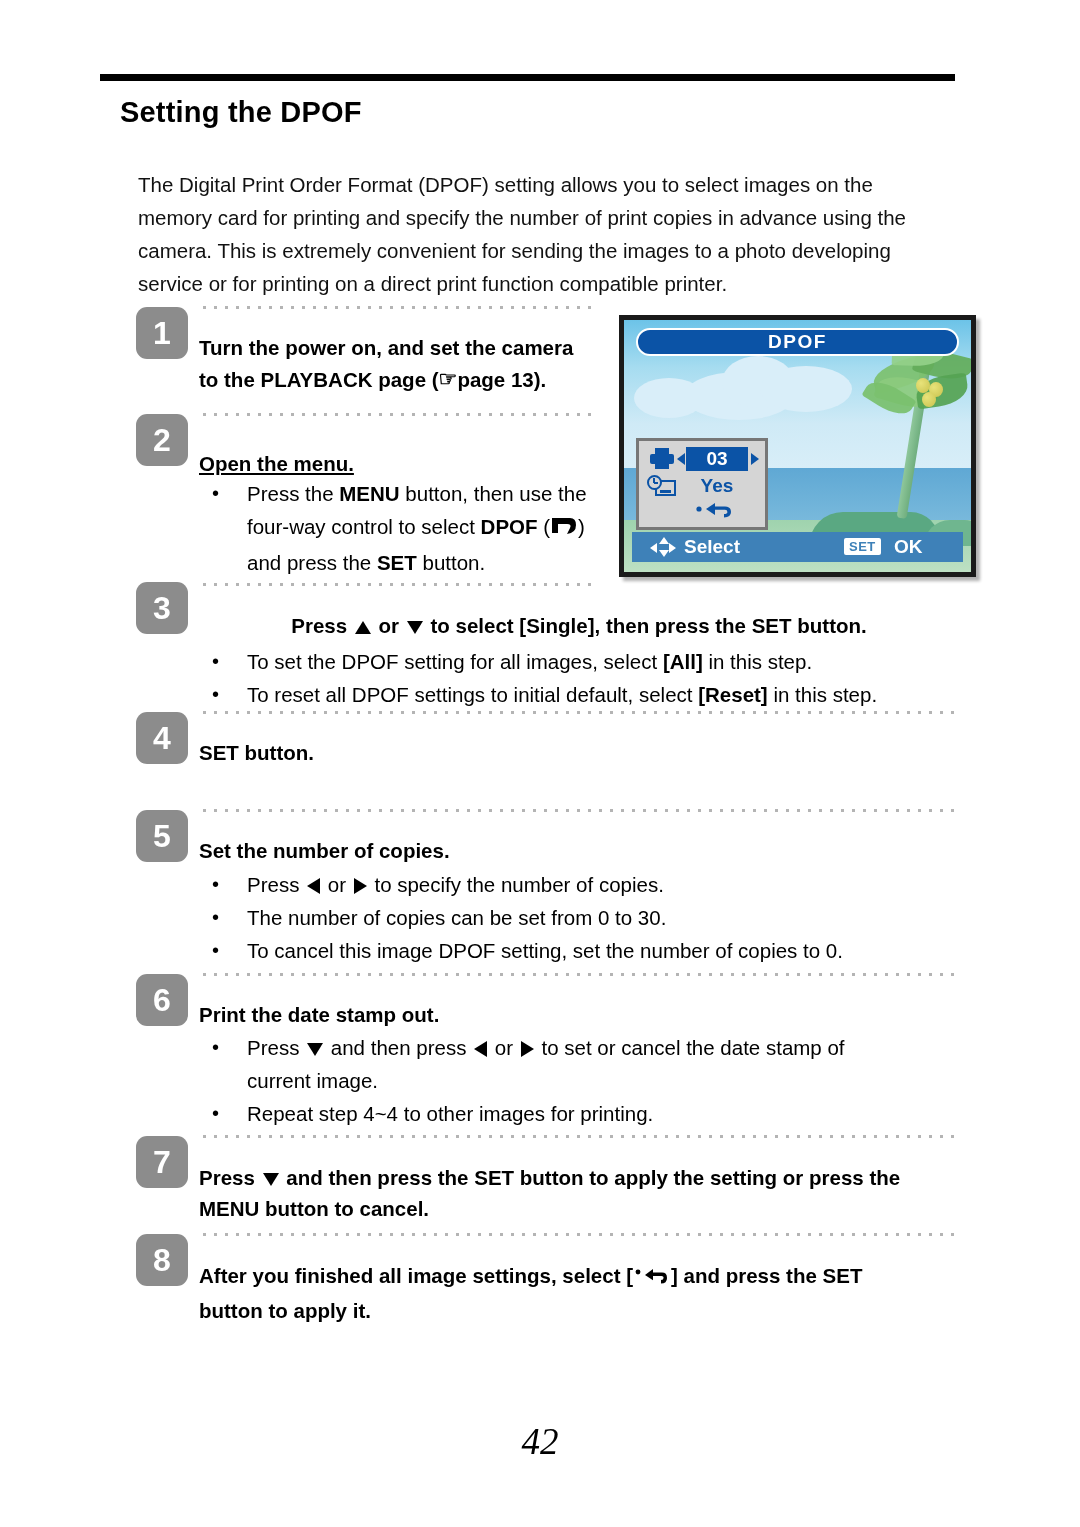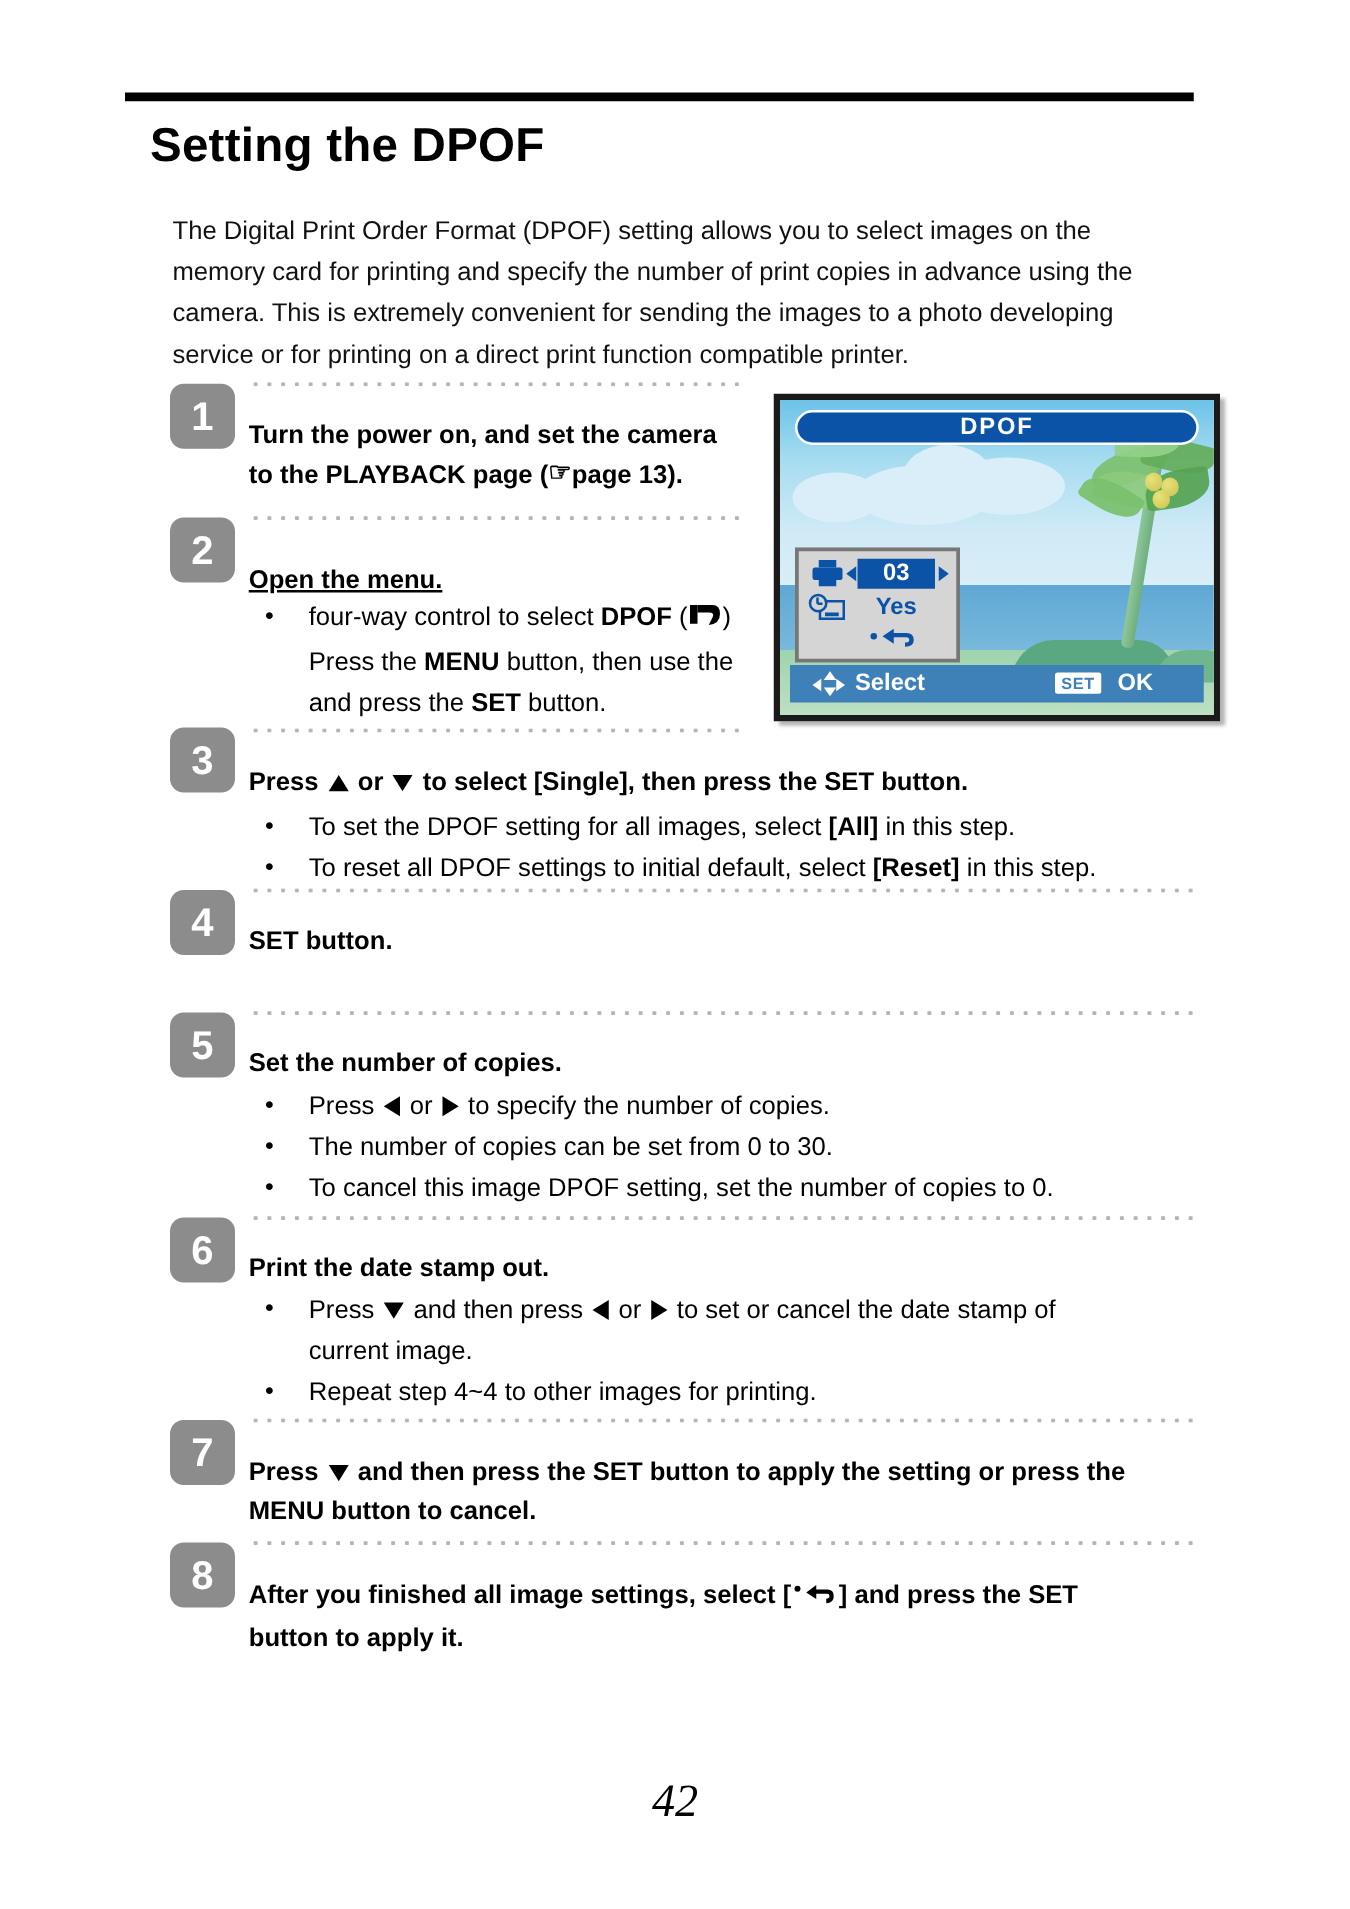--- a/index.html
+++ b/index.html
@@ -29,21 +29,21 @@
     left: 100px;
     top: 74px;
     width: 855px;
     height: 7px;
     background: #000000;
   }
   .page-title {
     position: absolute;
     left: 120px;
     top: 96px;
-    font-size: 38px;
+    font-size: 29px;
     font-weight: bold;
     letter-spacing: 0.2px;
   }
 
   
   .intro {
     position: absolute;
     left: 138px;
     top: 168px;
     width: 800px;
@@ -372,39 +372,39 @@
   </div>
 
   <div class="step">
     <div class="badge" style="top:414px;">2</div>
     <div class="dots" style="left:199px; top:412px; width:398px;"></div>
     <div class="step-head" style="top:448px; width:400px;text-decoration:underline;">Open the menu.</div>
     <div class="bullets" style="top:477px; width:400px;">
       <div class="bullet-row">
         <span class="bullet-dot">•</span>
         <div>
+          <span>Press the </span><span class="b">MENU</span><span> button, then use the</span>
+        </div>
+        <div>
           <span>four-way control to select </span><span class="b">DPOF</span><span> (</span><span class="dpof-glyph"><svg width="26" height="22" viewBox="0 0 26 22">
                 <rect x="1" y="3" width="6" height="15" fill="#000"></rect>
                 <path d="M7 3 L19 3 Q25 3 25 10 Q25 18 16 19 L19 13 Q21 9 16 9 L7 9 Z" fill="#000"></path>
               </svg></span><span>)</span>
         </div>
         <div>
-          <span>Press the </span><span class="b">MENU</span><span> button, then use the</span>
-        </div>
-        <div>
           <span>and press the </span><span class="b">SET</span><span> button.</span>
         </div>
       </div>
     </div>
   </div>
 
   <div class="step">
     <div class="badge" style="top:582px;">3</div>
     <div class="dots" style="left:199px; top:582px; width:398px;"></div>
-    <div class="step-head" style="top:610px; width:760px;">
+    <div class="step-head" style="top:610px; width:760px;text-align:center;">
       <span>Press </span><span class="ar ar-up"></span><span> or </span><span class="ar ar-down"></span><span> to select [Single], then press the SET button.</span>
     </div>
     <div class="bullets" style="top:645px; width:780px;">
       <div class="bullet-row">
         <span class="bullet-dot">•</span>
         <span>To set the DPOF setting for all images, select </span><span class="b">[All]</span><span> in this step.</span>
       </div>
       <div class="bullet-row">
         <span class="bullet-dot">•</span>
         <span>To reset all DPOF settings to initial default, select </span><span class="b">[Reset]</span><span> in this step.</span>

